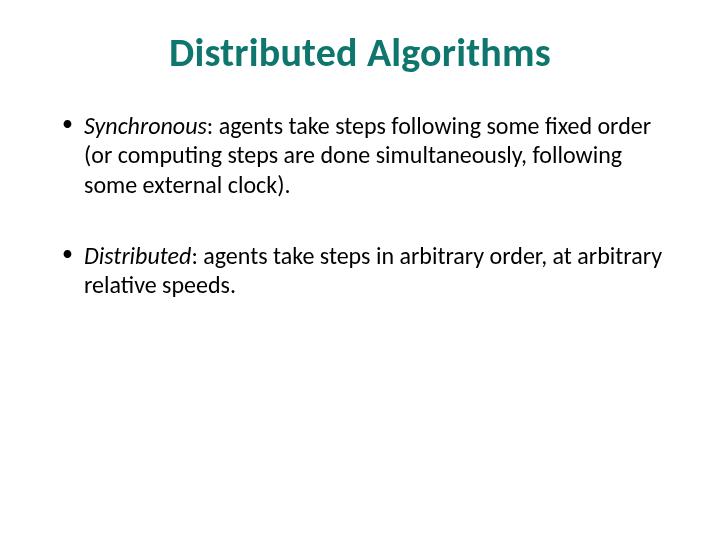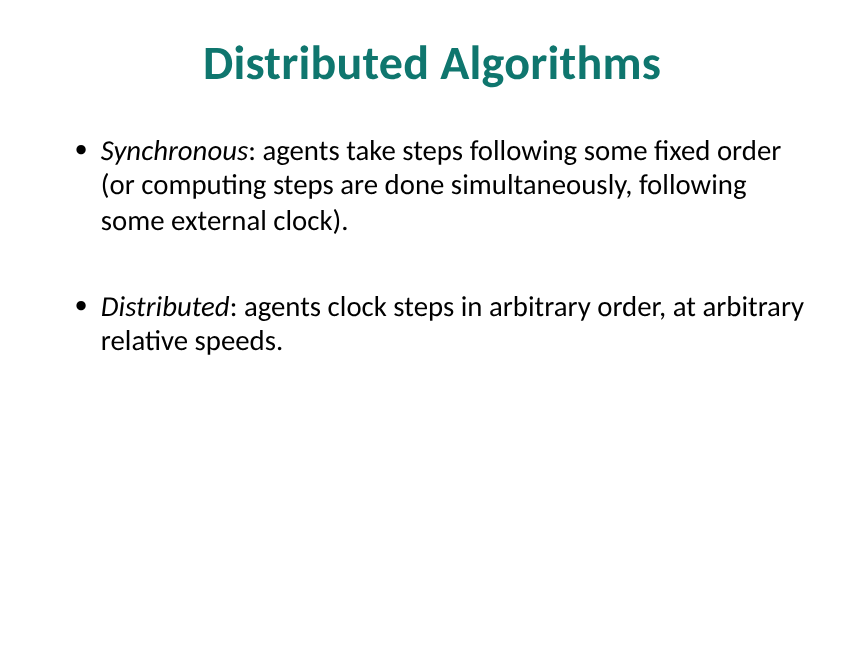--- a/index.html
+++ b/index.html
@@ -53,16 +53,16 @@
 </head>
 <body>
 
 <div class="slide">
   <h1 class="title">Distributed Algorithms</h1>
   <ul class="bullets">
     <li>
       <span class="term">Synchronous</span><span>: agents take steps following some fixed order (or computing steps are done simultaneously, following some external clock).</span>
     </li>
     <li>
-      <span class="term">Distributed</span><span>: agents clock steps in arbitrary order, at arbitrary relative speeds.</span>
+      <span class="term">Distributed</span><span>: agents take steps in arbitrary order, at arbitrary relative speeds.</span>
     </li>
   </ul>
 </div>
 
 </body></html>

